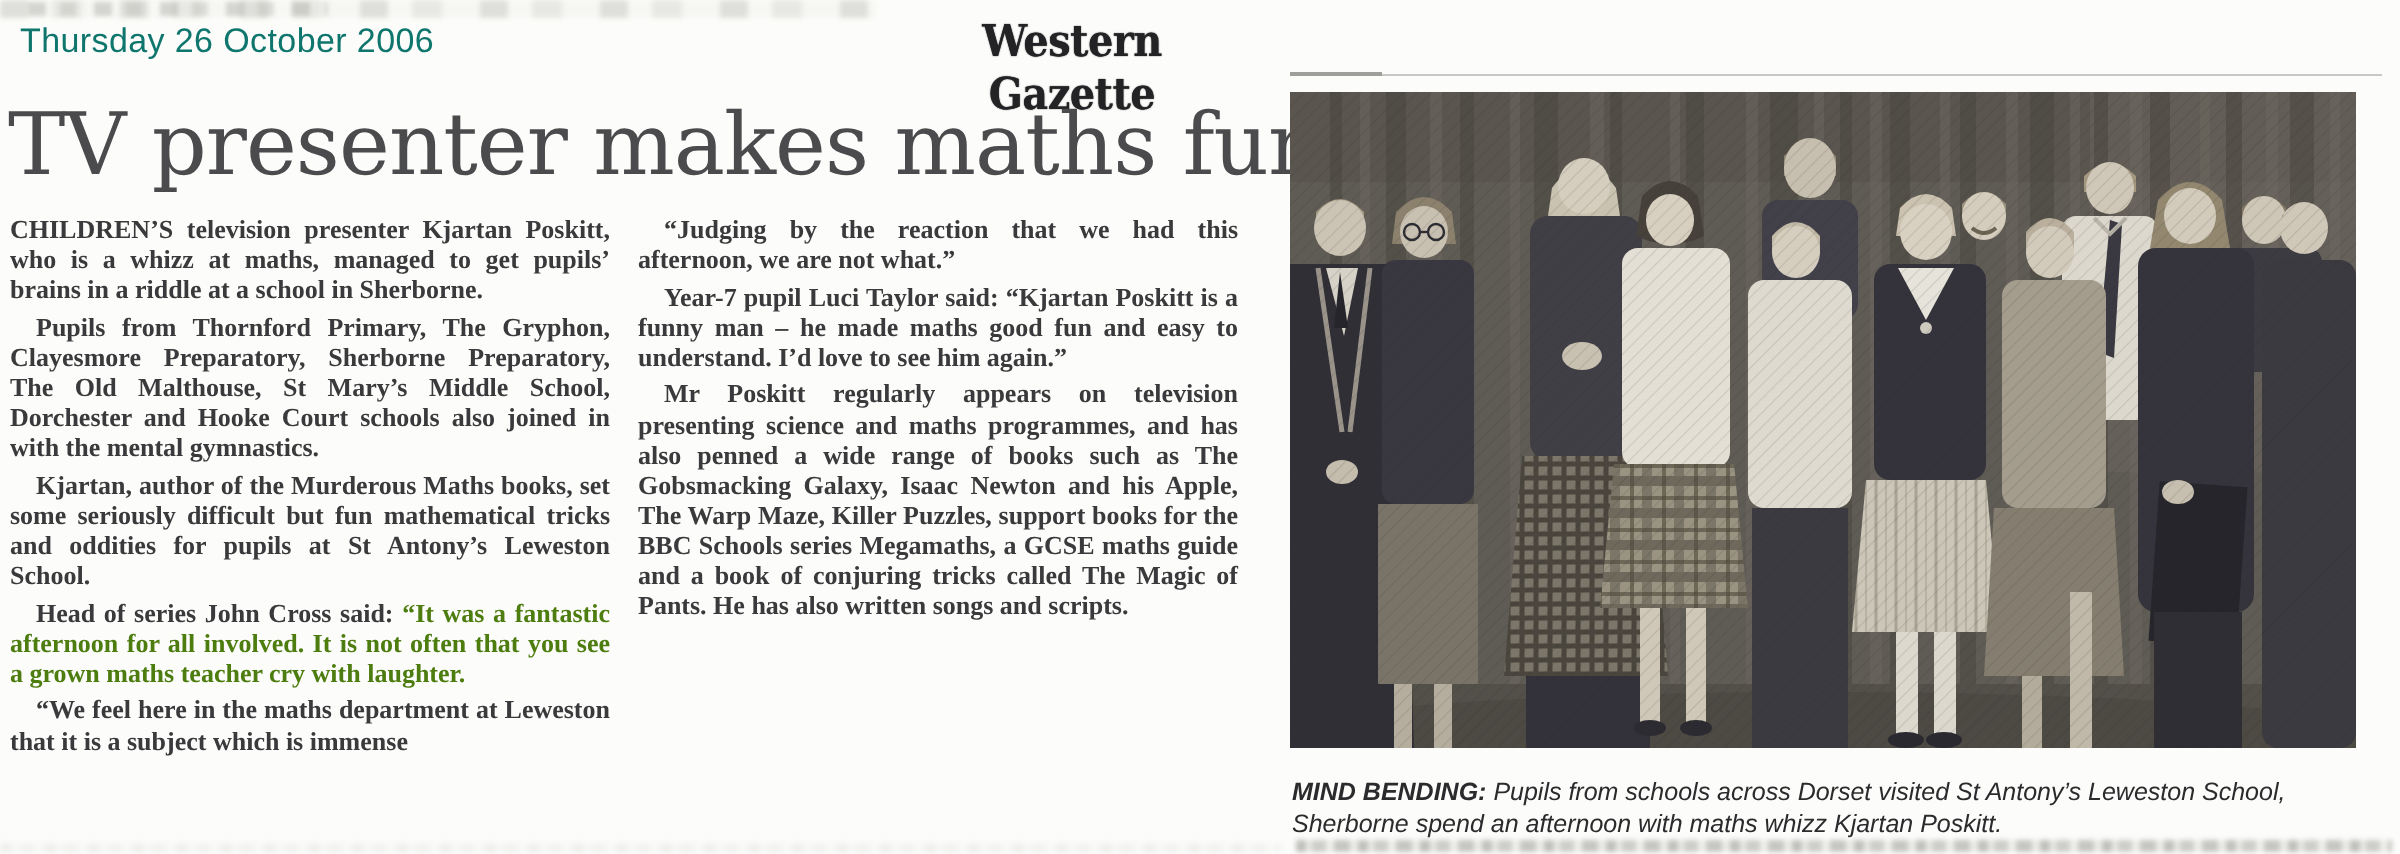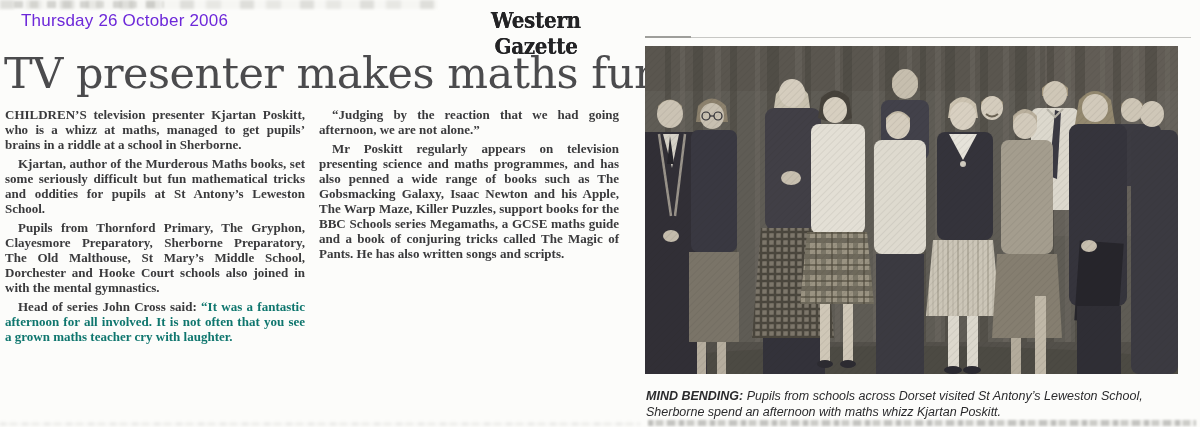--- a/index.html
+++ b/index.html
@@ -18,21 +18,21 @@
   }
   .noise-band2{
     left:14px;top:1px;width:150px;height:7px;opacity:.5;
     background:repeating-linear-gradient(90deg,#b3b3ae 0 9px,transparent 9px 16px,#c2c2bd 16px 24px,transparent 24px 33px);
     filter:blur(1px);
   }
 
   .date{
     left:10px;top:11px;
     font-family:"Liberation Sans",sans-serif;
-    font-size:17px;color:#6d28d9;letter-spacing:.2px;margin-left:11px;
+    font-size:17px;color:#0f766e;letter-spacing:.2px;
   }
   .masthead{
     left:456px;top:7px;width:160px;text-align:center;
     font-family:"DejaVu Serif",serif;font-weight:bold;
     font-size:20px;color:#232325;letter-spacing:-.3px;
     transform:scaleY(1.1);transform-origin:top left;
     text-shadow:0 0 .6px #232325;
   }
   .headline{
     left:4px;top:48px;width:640px;
@@ -44,21 +44,21 @@
     left:5px;top:107px;width:614px;display:flex;gap:14px;
   }
   .col{width:300px;flex:none;}
   .col p{
     margin:0 0 3.5px 0;
     font-family:"Liberation Serif",serif;font-weight:bold;
     font-size:13px;line-height:15.1px;color:#3a3a3c;
     text-align:justify;
   }
   .col p.ind{text-indent:13px;}
-  .red{color:#0f766e;}
+  .red{color:#4d7c0f;}
 
   
   .rule-top{left:645px;top:37px;width:546px;height:1px;background:#c7c7c4;}
   .rule-top-dark{left:645px;top:36px;width:46px;height:2px;background:#9e9e9a;}
   .photo{left:645px;top:46px;width:533px;height:328px;}
   .photo svg{display:block;}
 
   .caption{
     left:645px;top:388px;width:545px;
     font-family:"Liberation Sans",sans-serif;font-style:italic;
@@ -84,26 +84,28 @@
 <div class="abs noise-band"></div>
 <div class="abs noise-band2"></div>
 
 <div class="abs date">Thursday 26 October 2006</div>
 <div class="abs masthead">Western Gazette</div>
 <h1 class="abs headline" style="margin:0;">TV presenter makes maths fun</h1>
 
 <div class="abs cols">
   <div class="col">
     <p>CHILDREN’S television presenter Kjartan Poskitt, who is a whizz at maths, managed to get pupils’ brains in a riddle at a school in Sherborne.</p>
+    <p class="ind">Pupils from Thornford Primary, The Gryphon, Clayesmore Preparatory, Sherborne Preparatory, The Old Malthouse, St Mary’s Middle School, Dorchester and Hooke Court schools also joined in with the mental gymnastics.</p>
     <p class="ind">Kjartan, author of the Murderous Maths books, set some seriously difficult but fun mathematical tricks and oddities for pupils at St Antony’s Leweston School.</p>
-    <p class="ind">Pupils from Thornford Primary, The Gryphon, Clayesmore Preparatory, Sherborne Preparatory, The Old Malthouse, St Mary’s Middle School, Dorchester and Hooke Court schools also joined in with the mental gymnastics.</p>
     <p class="ind"><span>Head of series John Cross said: </span><span class="red">“It was a fantastic afternoon for all involved. It is not often that you see a grown maths teacher cry with laughter.</span></p>
+    <p class="ind">“We feel here in the maths department at Leweston that it is a subject which is immense</p>
   </div>
   <div class="col">
-    <p class="ind">“Judging by the reaction that we had going afternoon, we are not alone.”</p>
+    <p class="ind">“Judging by the reaction that we had this afternoon, we are not what.”</p>
+    <p class="ind">Year-7 pupil Luci Taylor said: “Kjartan Poskitt is a funny man – he made maths good fun and easy to understand. I’d love to see him again.”</p>
     <p class="ind">Mr Poskitt regularly appears on television presenting science and maths programmes, and has also penned a wide range of books such as The Gobsmacking Galaxy, Isaac Newton and his Apple, The Warp Maze, Killer Puzzles, support books for the BBC Schools series Megamaths, a GCSE maths guide and a book of conjuring tricks called The Magic of Pants. He has also written songs and scripts.</p>
   </div>
 </div>
 
 <div class="abs rule-top"></div>
 <div class="abs rule-top-dark"></div>
 
 <div class="abs photo">
 <svg width="533" height="328" viewBox="0 0 533 328" xmlns="http://www.w3.org/2000/svg">
   <defs>

